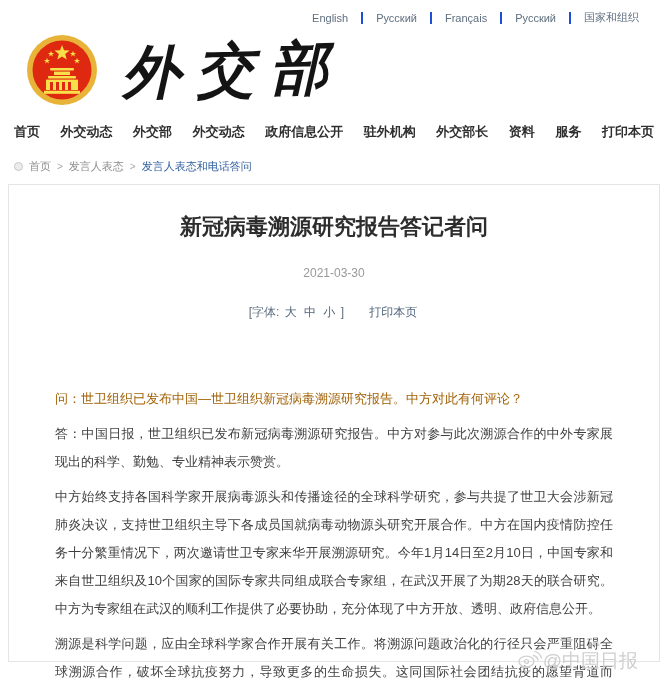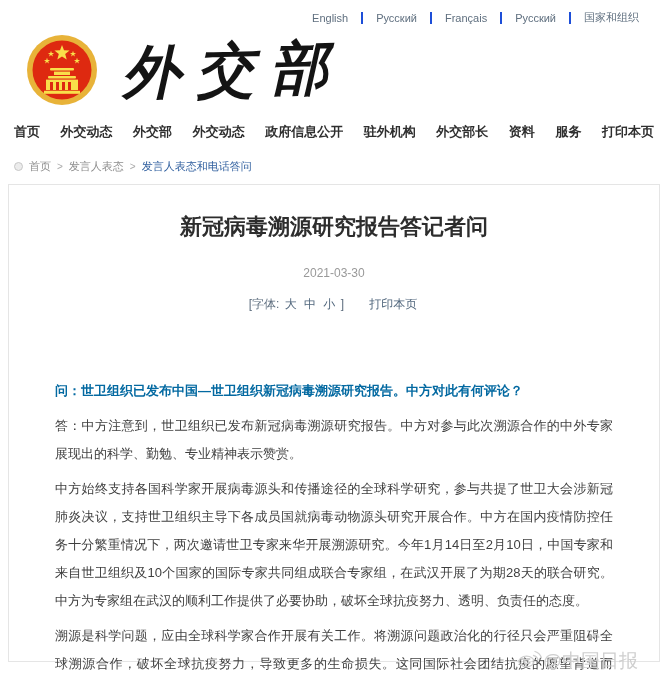--- a/index.html
+++ b/index.html
@@ -61,28 +61,28 @@
     border:1px solid #e5e5e5; background:#fff;
     height:478px; padding:26px 46px 0 46px;
   }
   .article-title {
     text-align:center; font-size:22px; line-height:31px;
     font-weight:bold; color:#2d2d2d;
   }
   .article-title span { display:block; }
   .article-date { text-align:center; color:#999; font-size:12px; margin-top:24px; }
   .meta-controls {
-    text-align:center; font-size:12px; color:#5d6d7e; margin-top:16px;
+    text-align:center; font-size:12px; color:#5d6d7e; margin-top:24px;
   }
   .meta-controls a { color:#51677d; text-decoration:none; cursor:pointer; margin:0 2px; }
   .meta-controls .print { margin-left:22px; }
 
   .article-body { margin-top:64px; font-size:13px; line-height:28px; color:#3f3f3f; }
   .article-body p { margin-bottom:7px; text-align:justify; }
-  .article-body p.q { font-weight:bold; color:#0369a1; }
+  .article-body p.q { font-weight:normal; color:#a16207; }
   .page .watermark-fixed {
     position:absolute; right:30px; top:648px;
     display:flex; align-items:center; 
     color:#cfcfcf; font-size:19px;
   }
 </style>
 </head>
 <body>
 
 <div class="page">
@@ -152,22 +152,22 @@
       <span>[字体:</span>
       <a>大</a>
       <a>中</a>
       <a>小</a>
       <span>]</span>
       <a class="print">打印本页</a>
     </div>
 
     <div class="article-body">
       <p class="q">问：世卫组织已发布中国—世卫组织新冠病毒溯源研究报告。中方对此有何评论？</p>
-      <p>答：中方注意到，世卫组织已发布新冠病毒溯源研究报告。中方对参与此次溯源合作的中外专家展现出的科学、勤勉、专业精神表示赞赏。</p>
-      <p>中方始终支持各国科学家开展病毒源头和传播途径的全球科学研究，参与共提了世卫大会涉新冠肺炎决议，支持世卫组织主导下各成员国就病毒动物源头研究开展合作。中方在国内疫情防控任务十分繁重情况下，两次邀请世卫专家来华开展溯源研究。今年1月14日至2月10日，中国专家和来自世卫组织及10个国家的国际专家共同组成联合专家组，在武汉开展了为期28天的联合研究。中方为专家组在武汉的顺利工作提供了必要协助，破坏全球抗疫努力、透明、负责任的态度。</p>
+      <p>答：中国日报，世卫组织已发布新冠病毒溯源研究报告。中方对参与此次溯源合作的中外专家展现出的科学、勤勉、专业精神表示赞赏。</p>
+      <p>中方始终支持各国科学家开展病毒源头和传播途径的全球科学研究，参与共提了世卫大会涉新冠肺炎决议，支持世卫组织主导下各成员国就病毒动物源头研究开展合作。中方在国内疫情防控任务十分繁重情况下，两次邀请世卫专家来华开展溯源研究。今年1月14日至2月10日，中国专家和来自世卫组织及10个国家的国际专家共同组成联合专家组，在武汉开展了为期28天的联合研究。中方为专家组在武汉的顺利工作提供了必要协助，充分体现了中方开放、透明、政府信息公开。</p>
       <p>溯源是科学问题，应由全球科学家合作开展有关工作。将溯源问题政治化的行径只会严重阻碍全球溯源合作，破坏全球抗疫努力，导致更多的生命损失。这同国际社会团结抗疫的愿望背道而驰。</p>
 
     </div>
   </main>
 
   <div class="watermark-fixed">
     <span>
       <svg width="26" height="18" viewBox="0 0 26 18" aria-hidden="true">
         <ellipse cx="9.5" cy="11.5" rx="7.5" ry="5.3" fill="none" stroke="#cfcfcf" stroke-width="1.3"></ellipse>
         <circle cx="9.5" cy="11.5" r="2" fill="none" stroke="#cfcfcf" stroke-width="1.2"></circle>

